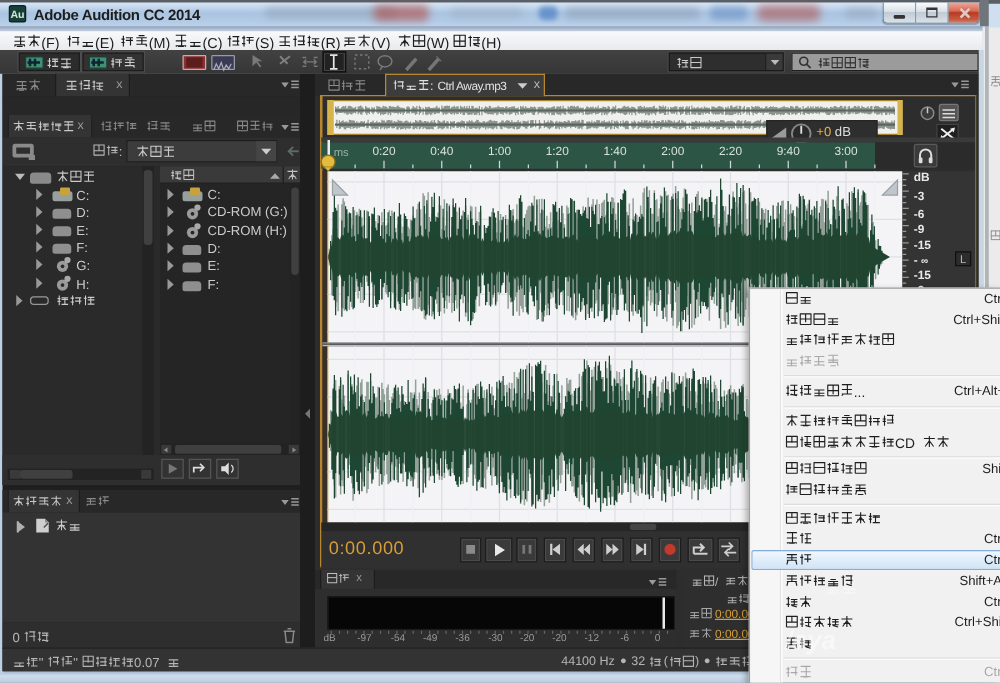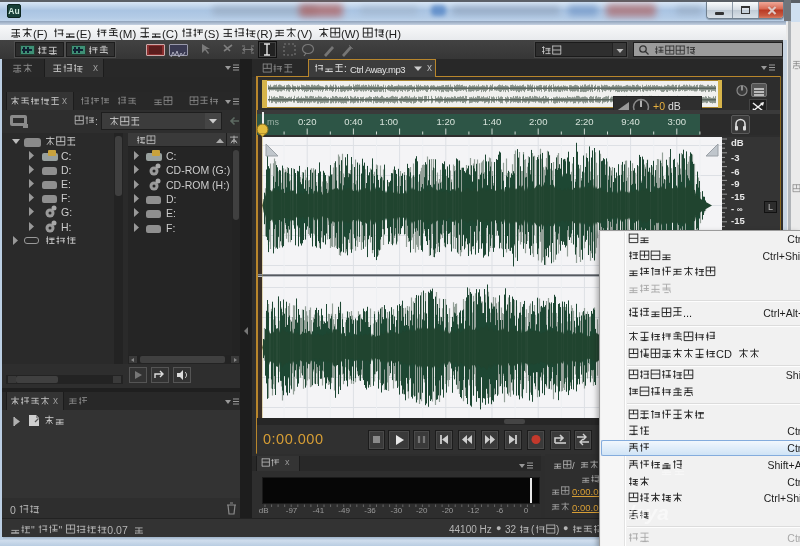--- a/index.html
+++ b/index.html
@@ -24,20 +24,21 @@
 <div class="ab" style="left:0;top:2px;width:786px;height:19px;background:linear-gradient(#d8e6f5,#aac4e2 45%,#b3cbe6 80%,#bed3ea)"></div>
 <div class="ab" style="left:212px;top:6px;width:105px;height:9px;background:#97a8bd;filter:blur(3.0px);opacity:0.65;border-radius:4px"></div>
 <div class="ab" style="left:299px;top:4px;width:44px;height:13px;background:#b04a42;filter:blur(3.5px);opacity:0.60;border-radius:4px"></div>
 <div class="ab" style="left:431px;top:5px;width:15px;height:11px;background:#4a7ec2;filter:blur(2.0px);opacity:0.70;border-radius:4px"></div>
 <div class="ab" style="left:452px;top:6px;width:108px;height:9px;background:#8d9db3;filter:blur(3.0px);opacity:0.55;border-radius:4px"></div>
 <div class="ab" style="left:568px;top:5px;width:30px;height:11px;background:#5b84bc;filter:blur(3.0px);opacity:0.50;border-radius:4px"></div>
 <div class="ab" style="left:606px;top:4px;width:50px;height:13px;background:#ae4a42;filter:blur(3.5px);opacity:0.55;border-radius:4px"></div>
 <div class="ab" style="left:676px;top:6px;width:26px;height:9px;background:#93a3b8;filter:blur(3.0px);opacity:0.50;border-radius:4px"></div>
 <div class="ab" style="left:360px;top:6px;width:58px;height:9px;background:#9fb0c4;filter:blur(3.0px);opacity:0.50;border-radius:4px"></div>
 <div class="ab" style="left:7px;top:4px;width:14px;height:14px;background:#173f38;border:1px solid #0c2520;border-radius:2px;color:#cfe8dd;font-size:8.5px;font-weight:bold;text-align:center;line-height:13px">Au</div>
+<div class="ab" style="left:27px;top:5px;font-size:12px;font-weight:bold;color:#1d1d1d;letter-spacing:-.3px">Adobe Audition CC 2014</div>
 <div class="ab" style="left:706px;top:2px;width:78px;height:17px;border:1px solid #70808f;border-top:none;border-radius:0 0 4px 4px;overflow:hidden;box-shadow:0 1px 1px rgba(0,0,0,.25)">
 <div class="ab" style="left:0;top:0;width:26px;height:17px;background:linear-gradient(#fafcfd,#d7dee6 45%,#bfcad4 46%,#dde4ea);border-right:1px solid #8c99a7">
         <div class="ab" style="left:8px;top:10px;width:9px;height:3px;background:#333;border-radius:1px"></div>
       </div>
 <div class="ab" style="left:26px;top:0;width:26px;height:17px;background:linear-gradient(#fafcfd,#d7dee6 45%,#bfcad4 46%,#dde4ea);border-right:1px solid #8c99a7">
         <div class="ab" style="left:8px;top:4px;width:9px;height:8px;border:1.5px solid #333;border-top-width:2.5px"></div>
       </div>
 <div class="ab" style="left:52px;top:0;width:26px;height:17px;background:linear-gradient(#f0a898,#d86a54 40%,#b93a24 48%,#c85a40 80%,#dd8a70)"><svg width="26" height="17">
           <path d="M9.5 5l7 7M16.5 5l-7 7" stroke="#fff" stroke-width="2.2"></path>
           <path d="M9.5 5l7 7M16.5 5l-7 7" stroke="#7c2012" stroke-width="3.2" opacity=".25"></path>
@@ -509,21 +510,21 @@
 <circle cx="29" cy="10" r="7.5" fill="#2a2a2a" stroke="#888" stroke-width="1.5"></circle>
       <path d="M29 10V3.5" stroke="#ddd" stroke-width="1.5"></path>
 </svg>
 <div class="ab" style="left:653px;top:100px;font-size:10.5px;color:#e8b13f">+0 <span style="color:#ddd">dB</span></div>
 <div class="ab" style="left:257px;top:110px;width:523px;height:4px;background:#3a3a3a"></div>
 <div class="ab" style="left:257px;top:114px;width:443px;height:21px;background:#2d5546"></div>
 <div class="ab" style="left:700px;top:114px;width:80px;height:21px;background:#2b2b2b"></div>
 <div class="ab" style="left:267px;top:117px;font-size:9px;color:#9ab0a5">ms</div>
 <div class="ab" style="left:307.2px;top:116px;width:40px;margin-left:-20px;text-align:center;font-size:9.5px;color:#d6e2da">0:20</div>
 <div class="ab" style="left:353.4px;top:116px;width:40px;margin-left:-20px;text-align:center;font-size:9.5px;color:#d6e2da">0:40</div>
-<div class="ab" style="left:399.6px;top:116px;width:40px;margin-left:-20px;font-size:9.5px;color:#d6e2da">1:00</div>
+<div class="ab" style="left:399.6px;top:116px;width:40px;margin-left:-20px;text-align:center;font-size:9.5px;color:#d6e2da">1:00</div>
 <div class="ab" style="left:445.8px;top:116px;width:40px;margin-left:-20px;text-align:center;font-size:9.5px;color:#d6e2da">1:20</div>
 <div class="ab" style="left:492.0px;top:116px;width:40px;margin-left:-20px;text-align:center;font-size:9.5px;color:#d6e2da">1:40</div>
 <div class="ab" style="left:538.2px;top:116px;width:40px;margin-left:-20px;text-align:center;font-size:9.5px;color:#d6e2da">2:00</div>
 <div class="ab" style="left:584.4px;top:116px;width:40px;margin-left:-20px;text-align:center;font-size:9.5px;color:#d6e2da">2:20</div>
 <div class="ab" style="left:630.6px;top:116px;width:40px;margin-left:-20px;text-align:center;font-size:9.5px;color:#d6e2da">9:40</div>
 <div class="ab" style="left:676.8px;top:116px;width:40px;margin-left:-20px;text-align:center;font-size:9.5px;color:#d6e2da">3:00</div>
 <svg class="ab" style="left:0;top:0" width="800" height="140">
       <path d="M307.2 128.5V134.5M284.1 131.5V134.5M353.4 128.5V134.5M330.3 131.5V134.5M399.6 128.5V134.5M376.5 131.5V134.5M445.8 128.5V134.5M422.7 131.5V134.5M492.0 128.5V134.5M468.9 131.5V134.5M538.2 128.5V134.5M515.1 131.5V134.5M584.4 128.5V134.5M561.3 131.5V134.5M630.6 128.5V134.5M607.5 131.5V134.5M676.8 128.5V134.5M653.7 131.5V134.5M699.9 131.5V134.5" stroke="#cfd8d2" stroke-width="1"></path>
     </svg>
 <div class="ab" style="left:731px;top:115px;width:19px;height:19px;background:#3a3a3a;border:1px solid #5a5a5a;border-radius:2px"><svg width="17" height="17">
@@ -619,21 +620,21 @@
     </div>
 <div class="ab" style="left:285px;top:457px;font-size:9px;color:#999">x</div>
 <svg class="ab" style="left:518px;top:462px" width="16" height="9">
       <path d="M1 2l3 4 3-4z" fill="#999"></path>
       <path d="M9 1h6M9 3.5h6M9 6h6" stroke="#999" stroke-width="1.2"></path>
     </svg>
 <div class="ab" style="left:262px;top:477px;width:278px;height:27px;background:#060606;border:1px solid #1a1a1a"></div>
 <div class="ab" style="left:530px;top:478px;width:1.5px;height:25px;background:#e8e8e8"></div>
 <div class="ab" style="left:263.7px;top:506px;width:24px;margin-left:-12px;text-align:center;font-size:8px;color:#9a9a9a">dB</div>
 <div class="ab" style="left:291.5px;top:506px;width:24px;margin-left:-12px;text-align:center;font-size:8px;color:#9a9a9a">-97</div>
-<div class="ab" style="left:318.3px;top:506px;width:24px;margin-left:-12px;text-align:center;font-size:8px;color:#9a9a9a">-41</div>
+<div class="ab" style="left:318.3px;top:506px;width:24px;margin-left:-12px;text-align:center;font-size:8px;color:#9a9a9a">-54</div>
 <div class="ab" style="left:344.1px;top:506px;width:24px;margin-left:-12px;text-align:center;font-size:8px;color:#9a9a9a">-49</div>
 <div class="ab" style="left:370.0px;top:506px;width:24px;margin-left:-12px;text-align:center;font-size:8px;color:#9a9a9a">-36</div>
 <div class="ab" style="left:396.3px;top:506px;width:24px;margin-left:-12px;text-align:center;font-size:8px;color:#9a9a9a">-30</div>
 <div class="ab" style="left:421.7px;top:506px;width:24px;margin-left:-12px;text-align:center;font-size:8px;color:#9a9a9a">-20</div>
 <div class="ab" style="left:447.5px;top:506px;width:24px;margin-left:-12px;text-align:center;font-size:8px;color:#9a9a9a">-20</div>
 <div class="ab" style="left:473.4px;top:506px;width:24px;margin-left:-12px;text-align:center;font-size:8px;color:#9a9a9a">-12</div>
 <div class="ab" style="left:499.7px;top:506px;width:24px;margin-left:-12px;text-align:center;font-size:8px;color:#9a9a9a">-6</div>
 <div class="ab" style="left:526.0px;top:506px;width:24px;margin-left:-12px;text-align:center;font-size:8px;color:#9a9a9a">0</div>
 <svg class="ab" style="left:0;top:0" width="800" height="546">
       <path d="M265.0 504.5v2.5M271.6 504.5v2.5M278.1 504.5v2.5M284.7 504.5v2.5M291.2 504.5v2.5M297.8 504.5v2.5M304.4 504.5v2.5M310.9 504.5v2.5M317.5 504.5v2.5M324.0 504.5v2.5M330.6 504.5v2.5M337.2 504.5v2.5M343.7 504.5v2.5M350.3 504.5v2.5M356.8 504.5v2.5M363.4 504.5v2.5M370.0 504.5v2.5M376.5 504.5v2.5M383.1 504.5v2.5M389.6 504.5v2.5M396.2 504.5v2.5M402.8 504.5v2.5M409.3 504.5v2.5M415.9 504.5v2.5M422.4 504.5v2.5M429.0 504.5v2.5M435.6 504.5v2.5M442.1 504.5v2.5M448.7 504.5v2.5M455.2 504.5v2.5M461.8 504.5v2.5M468.4 504.5v2.5M474.9 504.5v2.5M481.5 504.5v2.5M488.0 504.5v2.5M494.6 504.5v2.5M501.2 504.5v2.5M507.7 504.5v2.5M514.3 504.5v2.5M520.8 504.5v2.5M527.4 504.5v2.5M534.0 504.5v2.5" stroke="#666" stroke-width="1"></path>

